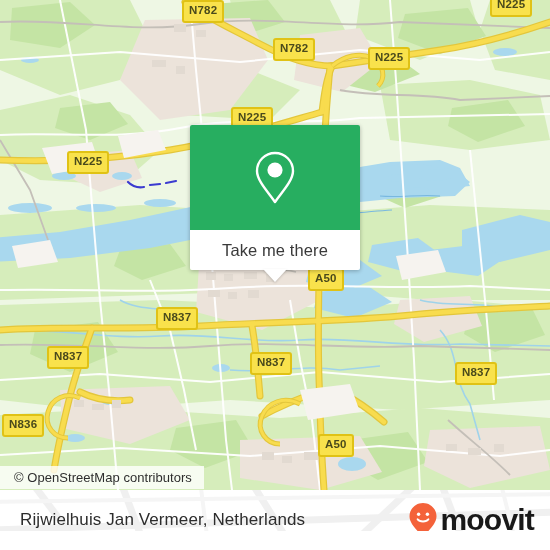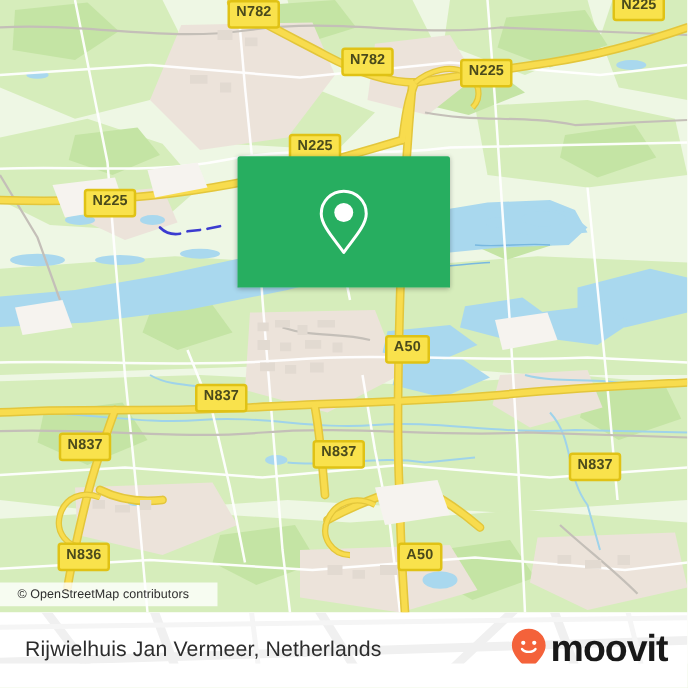--- a/index.html
+++ b/index.html
@@ -93,22 +93,22 @@
     border-top: 13px solid #ffffff;
     filter: drop-shadow(0 1px 1px rgba(0,0,0,0.18));
   }
 
   
   #attribution {
     position: absolute;
     left: 0;
     top: 466px;
     background: rgba(255,255,255,0.80);
-    padding: 4px 23px 4px 14px;
-    font-size: 10px;
+    padding: 4px 12px 4px 14px;
+    font-size: 13px;
     color: #2e2e2e;
     font-family: "Liberation Sans", sans-serif;
     letter-spacing: 0.05px;
     white-space: nowrap;
   }
 
   
   #footer {
     position: absolute;
     left: 0; top: 490px;
@@ -372,30 +372,34 @@
         <div class="shield" style="left: 273px; top: 38px;">N782</div>
         <div class="shield" style="left: 368px; top: 47px;">N225</div>
         <div class="shield" style="left: 490px; top: -6px;">N225</div>
         <div class="shield" style="left: 231px; top: 107px;">N225</div>
         <div class="shield" style="left: 67px; top: 151px;">N225</div>
         <div class="shield" style="left: 308px; top: 268px;">A50</div>
         <div class="shield" style="left: 156px; top: 307px;">N837</div>
         <div class="shield" style="left: 250px; top: 352px;">N837</div>
         <div class="shield" style="left: 47px; top: 346px;">N837</div>
         <div class="shield" style="left: 455px; top: 362px;">N837</div>
-        <div class="shield" style="left: 2px; top: 434px; margin-left: 44px;">N836</div>
+        <div class="shield" style="left: 2px; top: 414px;">N836</div>
         <div class="shield" style="left: 318px; top: 434px;">A50</div>
       </div>
 
     <div id="popup-card">
       <div id="popup-green">
         <svg width="46" height="58" viewBox="0 0 46 58">
           <path d="M23 4 C13 4 5 12 5 22 C5 32 17 44 23 53 C29 44 41 32 41 22 C41 12 33 4 23 4 Z" fill="none" stroke="#ffffff" stroke-width="2.4" stroke-linejoin="round"></path>
           <circle cx="23" cy="21" r="7.6" fill="#ffffff"></circle>
         </svg>
+      </div>
+      <div id="popup-white">
+        <span id="popup-label">Take me there</span>
+        <span id="popup-pointer"></span>
       </div>
     </div>
 
     <div id="attribution">© OpenStreetMap contributors</div>
   </div>
 
   <div id="footer">
     <svg id="footer-watermark" viewBox="0 0 550 60">
       <g stroke="#f0f0f0" stroke-width="7" fill="none">
         <path d="M30,-10 L90,70"></path>

